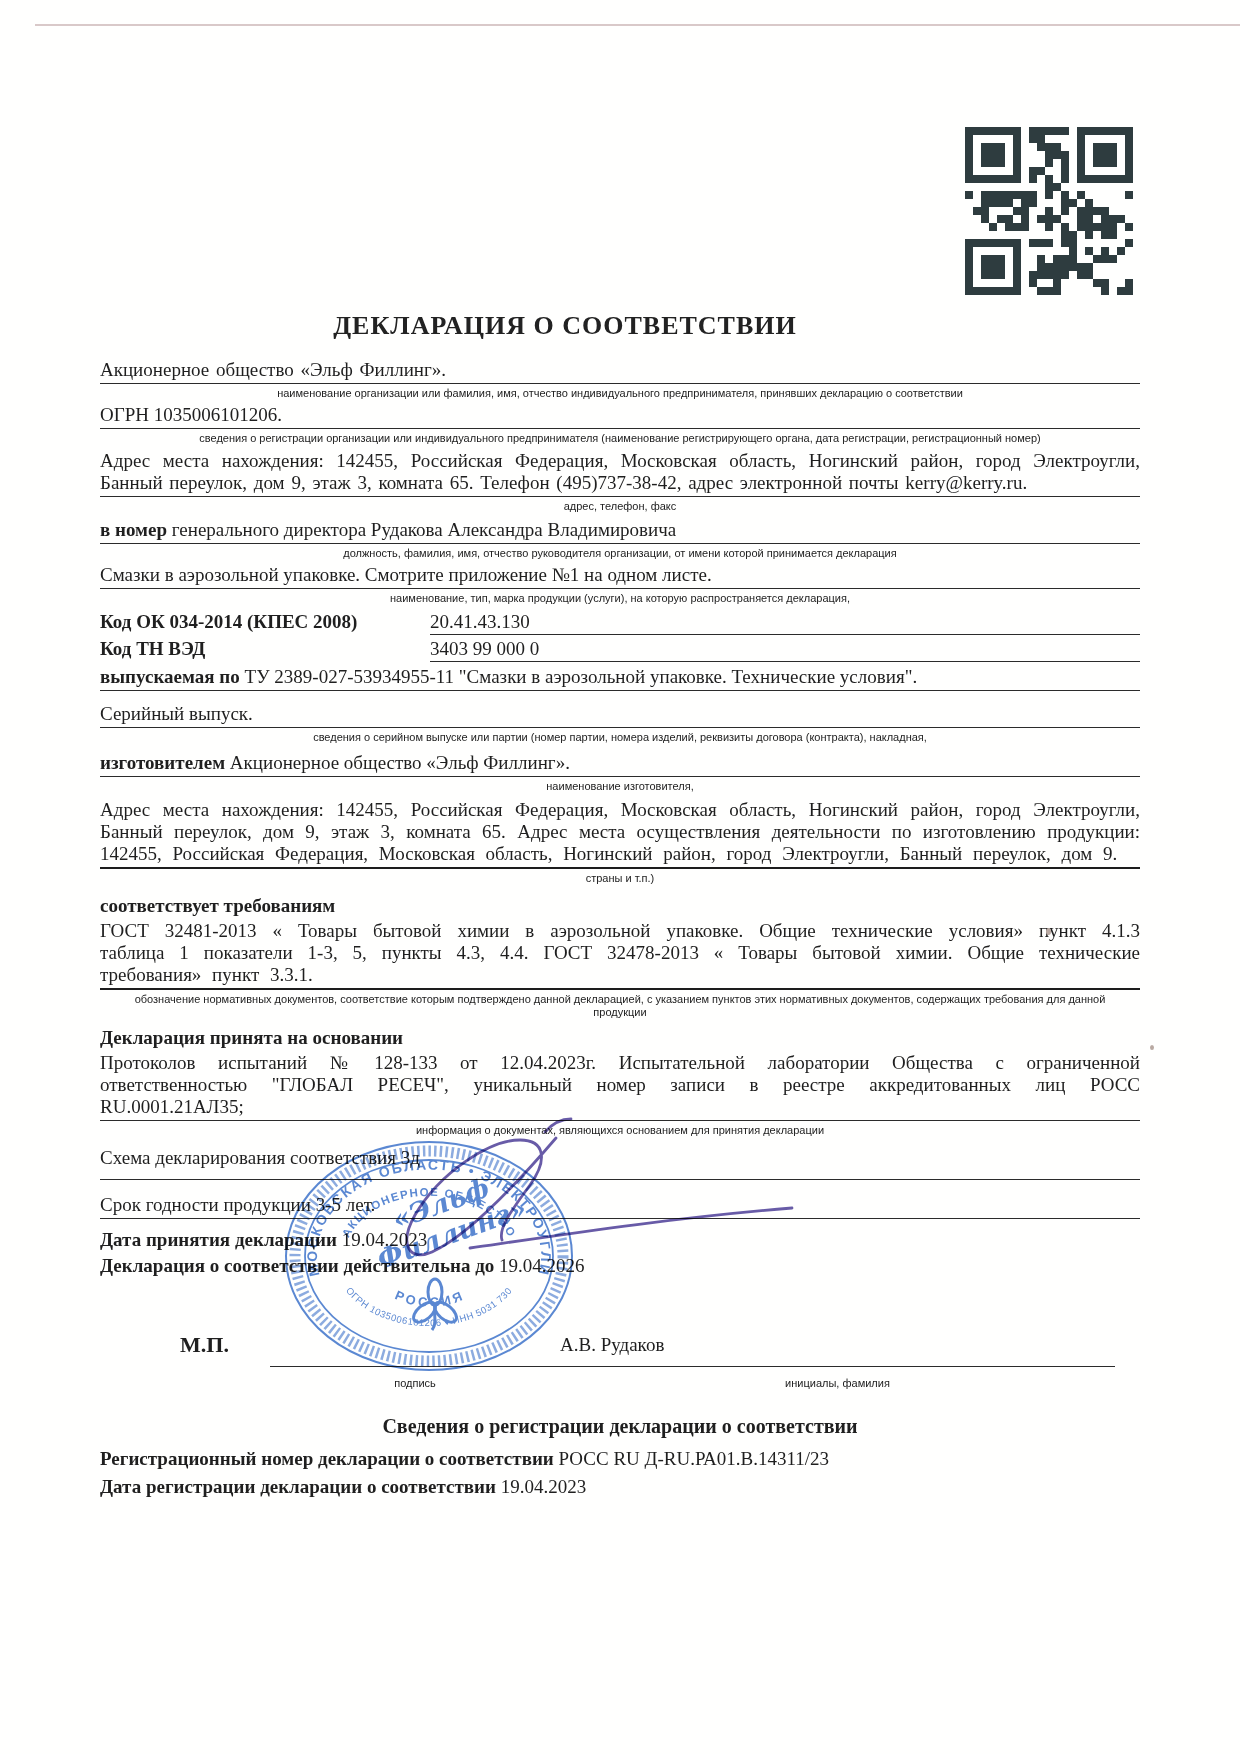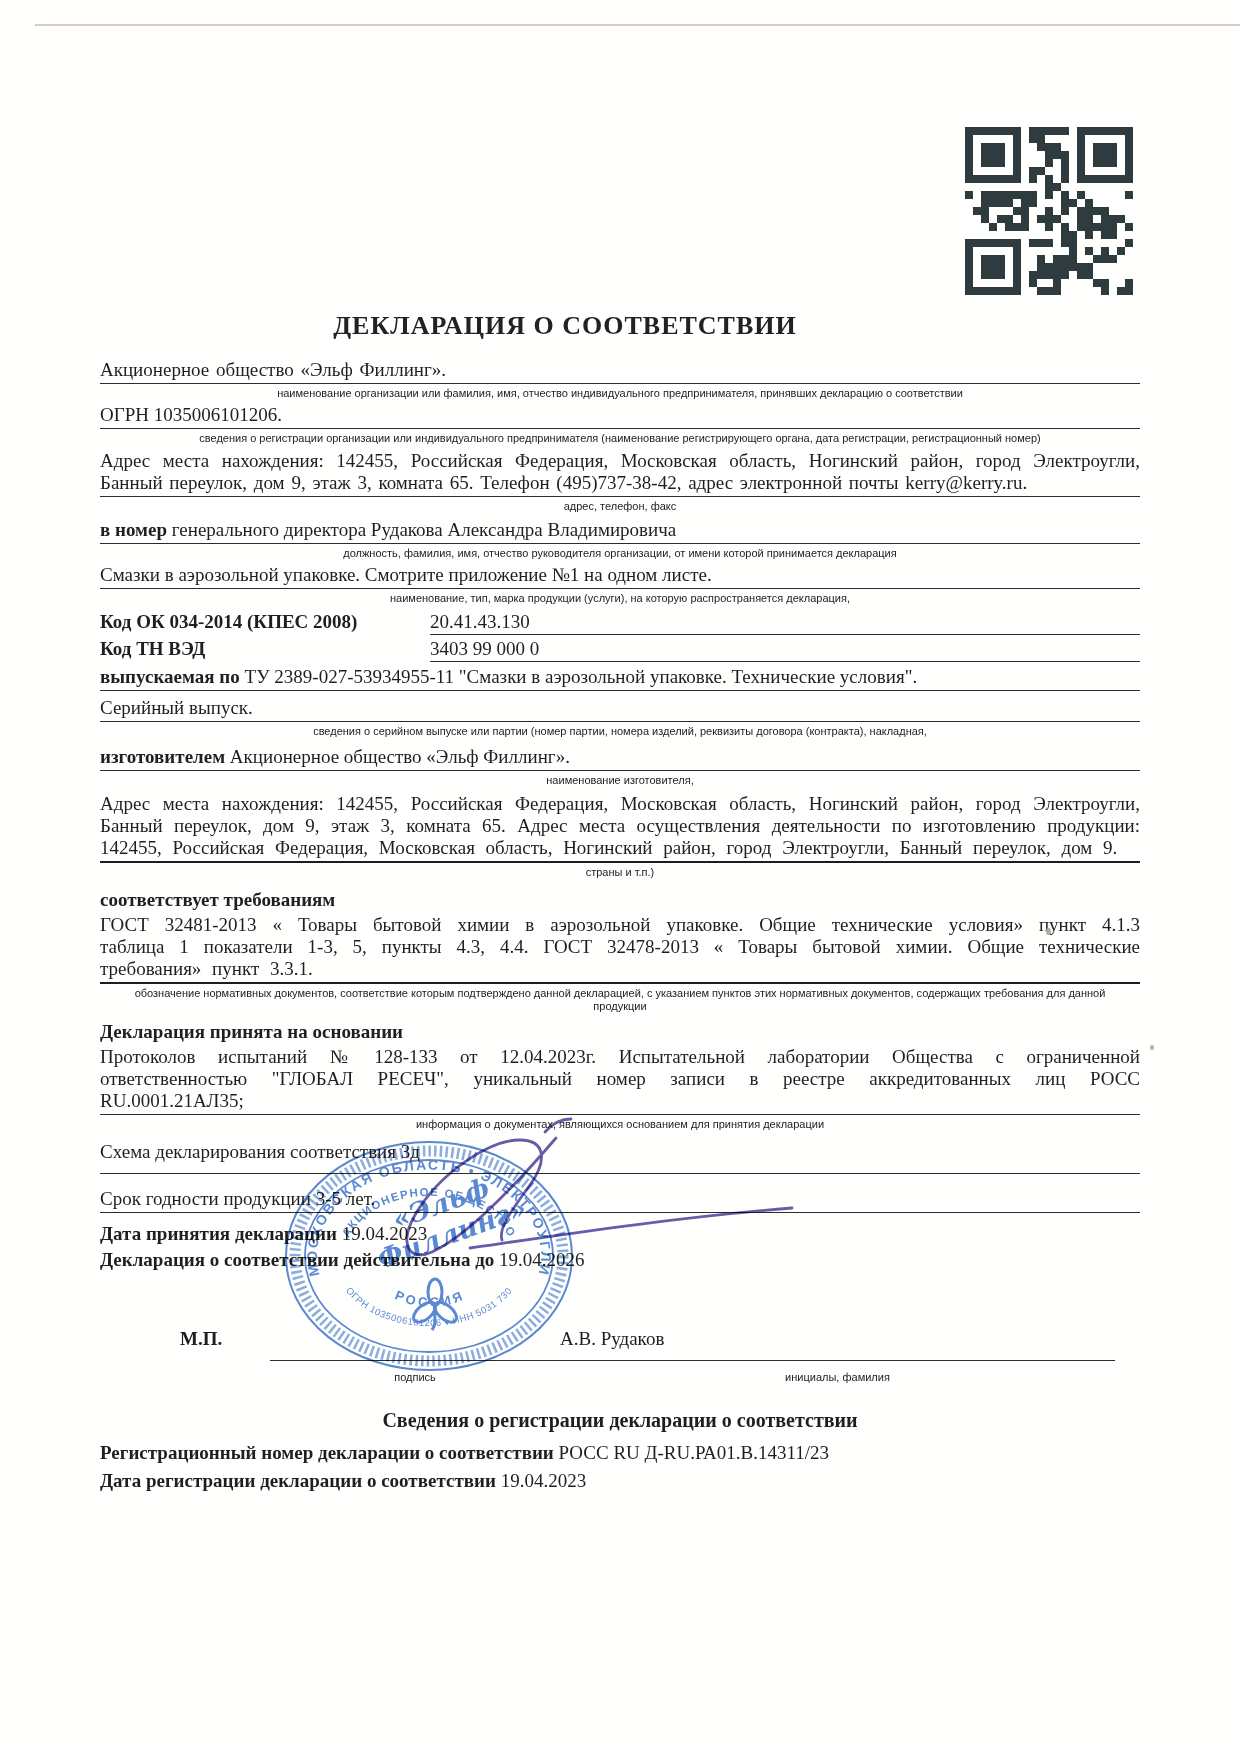--- a/index.html
+++ b/index.html
@@ -49,21 +49,21 @@
     margin-top:3px;
   }
   b,.b{font-weight:bold;}
   .code-row{display:flex;font-size:19px;line-height:24px;}
   .code-row .lbl{width:330px;font-weight:bold;}
   .code-row .val{flex:1;border-bottom:1.6px solid #2b2b2b;}
   .boldline{font-size:19px;line-height:22px;font-weight:bold;}
   .datespan{font-weight:normal;}
   
   .sig-row{display:flex;margin-top:56px;}
-  .mp{margin-left:80px;width:60px;font-weight:bold;font-size:19px;line-height:24px;}
+  .mp{margin-left:80px;width:60px;font-weight:bold;font-size:22px;line-height:24px;}
   .sig-line{width:290px;margin-left:30px;}
   .sig-line .spacer{height:33px;}
   .rule{border-bottom:1.6px solid #2b2b2b;}
   .name-col{flex:1;margin-right:25px;}
   .name-col .signee{font-size:19px;line-height:24px;}
   .name-col .rule{margin-top:9px;}
   .sig-line .cap,.name-col .cap{margin-top:10px;}
   .reg-heading{
     margin-top:24px;text-align:center;
     font-size:20px;line-height:24px;font-weight:bold;
@@ -339,21 +339,21 @@
       <div class="lbl">Код ОК 034-2014 (КПЕС 2008)</div>
       <div class="val">20.41.43.130</div>
     </div>
     <div class="code-row" style="margin-top:2px">
       <div class="lbl">Код ТН ВЭД</div>
       <div class="val">3403 99 000 0</div>
     </div>
 
     <div class="frow" style="margin-top:4px"><b>выпускаемая по</b><span> ТУ 2389-027-53934955-11 "Смазки в аэрозольной упаковке. Технические условия".</span></div>
 
-    <div class="frow" style="margin-top:6px">Серийный выпуск.</div>
+    <div class="frow" style="margin-top:12px">Серийный выпуск.</div>
     <div class="cap">сведения о серийном выпуске или партии (номер партии, номера изделий, реквизиты договора (контракта), накладная,</div>
 
     <div class="frow" style="margin-top:8px"><b>изготовителем</b><span> Акционерное общество «Эльф Филлинг».</span></div>
     <div class="cap">наименование изготовителя,</div>
 
     <div class="frow thick just ws6" style="margin-top:6px">Адрес места нахождения: 142455, Российская Федерация, Московская область, Ногинский район, город Электроугли, Банный переулок, дом 9, этаж 3, комната 65. Адрес места осуществления деятельности по изготовлению продукции: 142455, Российская Федерация, Московская область, Ногинский район, город Электроугли, Банный переулок, дом 9.</div>
     <div class="cap">страны и т.п.)</div>
 
     <div class="boldline" style="margin-top:10px">соответствует требованиям</div>
 

